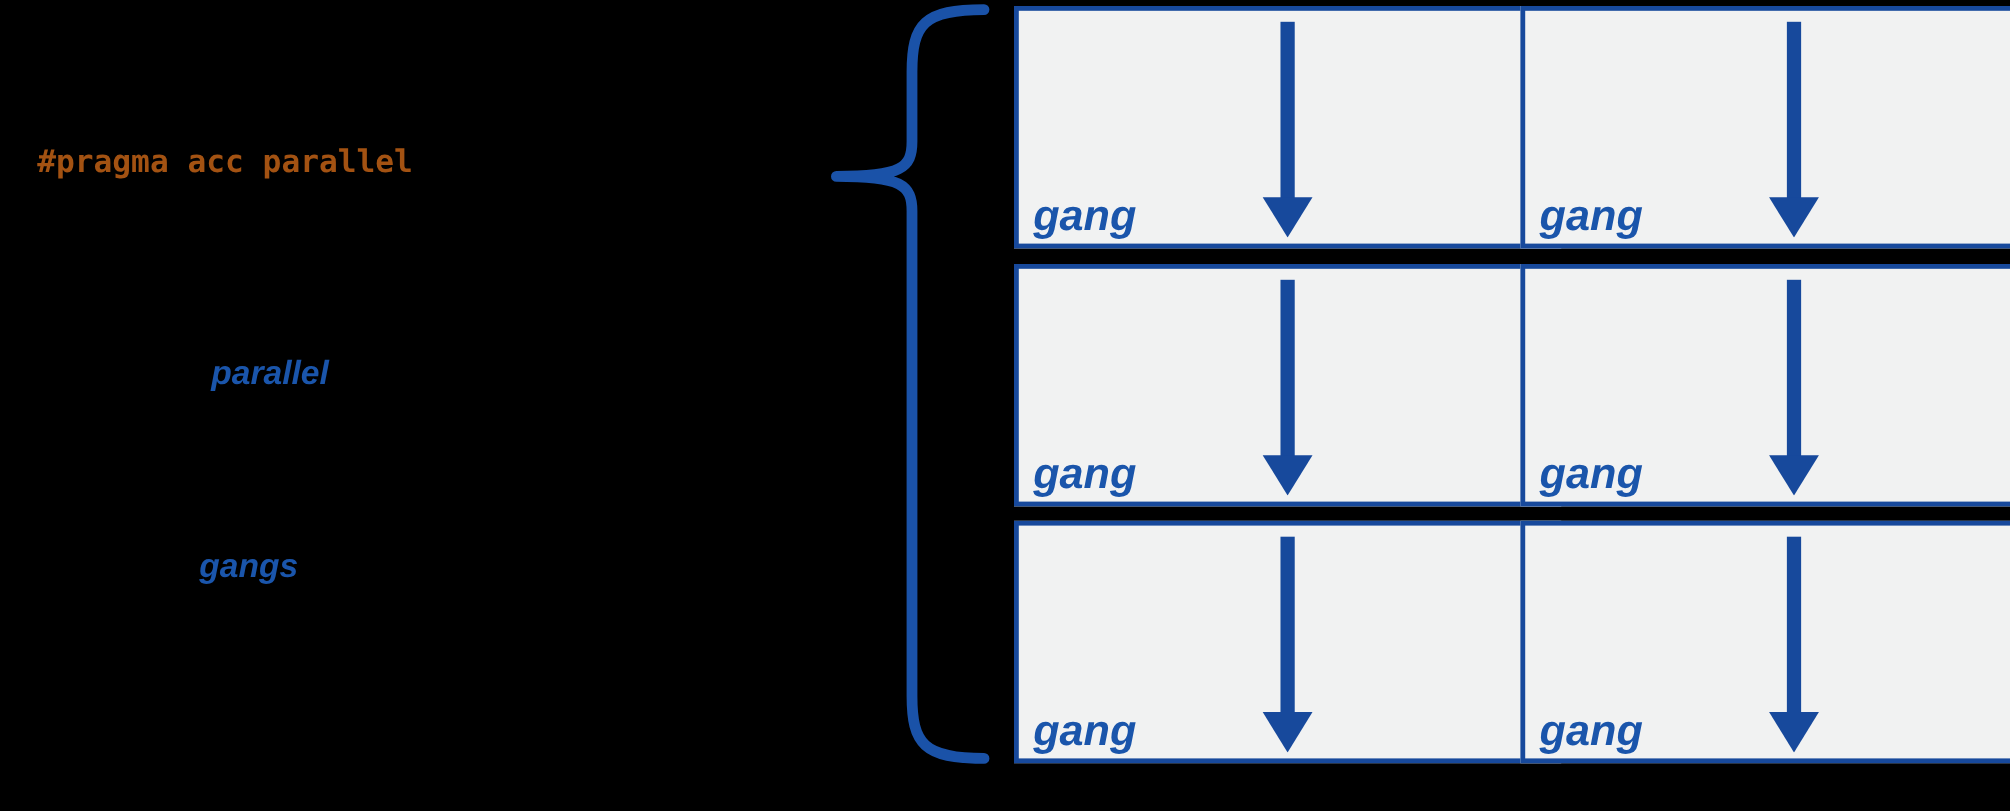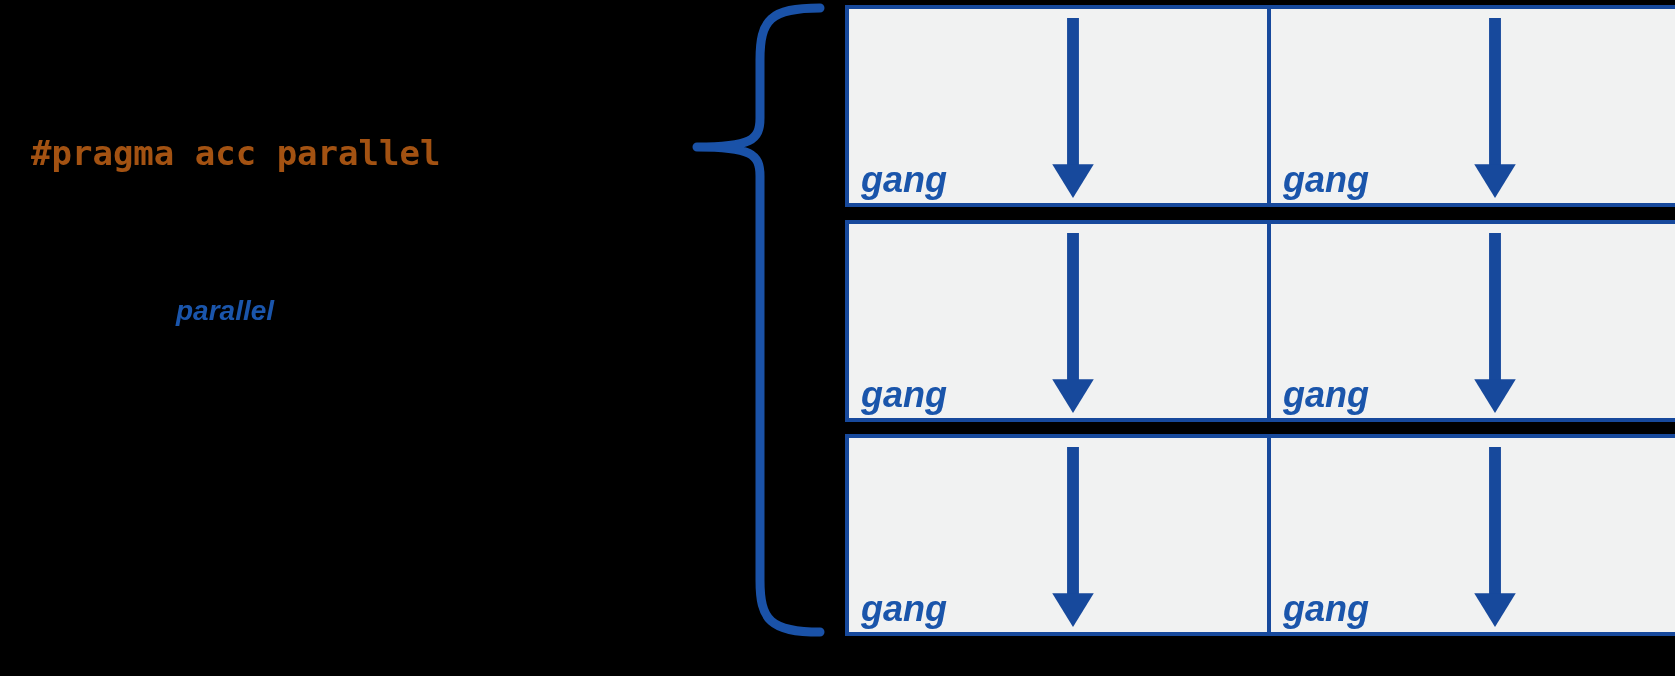--- a/index.html
+++ b/index.html
@@ -15,24 +15,23 @@
   .canvas{
     position:relative;
     width:1675px;height:676px;
     background:var(--bg);
     overflow:hidden;
     font-family:"Liberation Sans",sans-serif;
   }
   .pragma-label{
     position:absolute;left:31px;top:122px;
     font-family:"DejaVu Sans Mono",monospace;
-    font-weight:bold;font-size:34px;line-height:1;
+    font-weight:bold;font-size:26px;line-height:1;
     color:var(--pragma);
     white-space:pre;
-    margin-top:14px;
   }
   .construct-label{
     position:absolute;
     font-weight:bold;font-style:italic;
     font-size:28px;line-height:1;
     color:var(--blue-text);
   }
   #label-parallel{left:176px;top:297px;}
   #label-gangs{left:166px;top:458px;}
   .brace-svg{position:absolute;left:685px;top:0px;width:145px;height:660px;}
@@ -57,20 +56,21 @@
 </style>
 </head>
 <body>
 
 <div class="canvas">
 
   <div class="pragma-label">#pragma acc parallel</div>
 
   <div class="construct-label" id="label-parallel">parallel</div>
 
+  <div class="construct-label" id="label-gangs">gangs</div>
 
   <svg class="brace-svg" viewBox="0 0 145 660" aria-hidden="true">
     <path d="M 135,8 C 85,8 75,20 75,60
              L 75,118 C 75,140 66,147 12,147
              C 66,147 75,154 75,176
              L 75,580 C 75,620 85,632 135,632" fill="none" stroke="var(--brace)" stroke-width="9" stroke-linecap="round" stroke-linejoin="round"></path>
   </svg>
 
   <div class="gang-grid">
       <div class="gang-box" style="left: 0px; top: 0px;">

